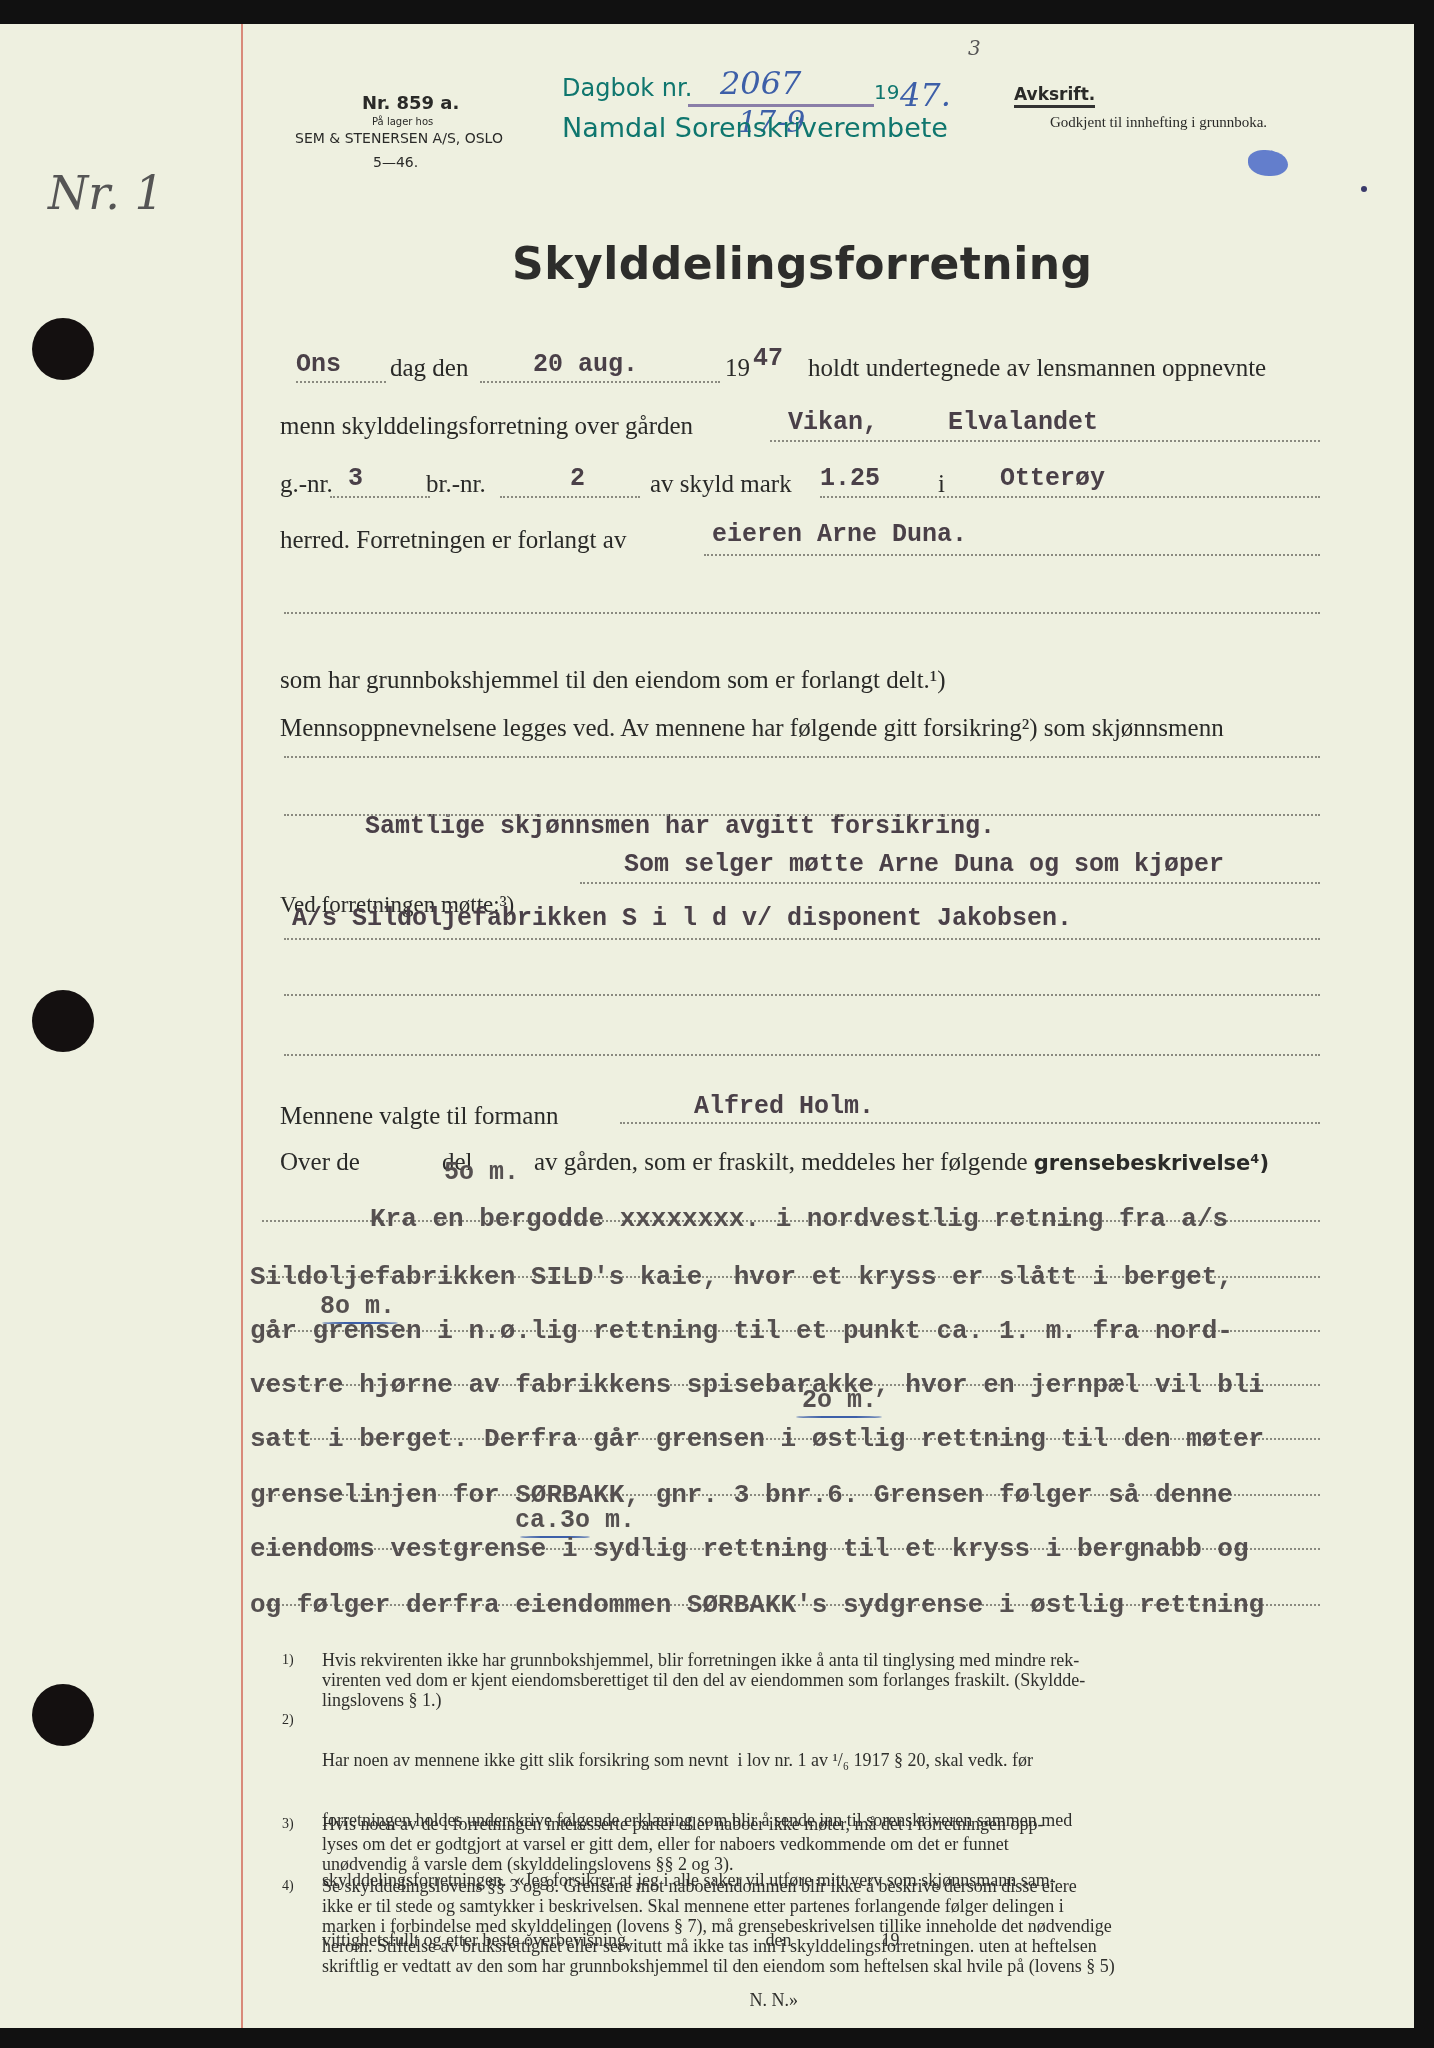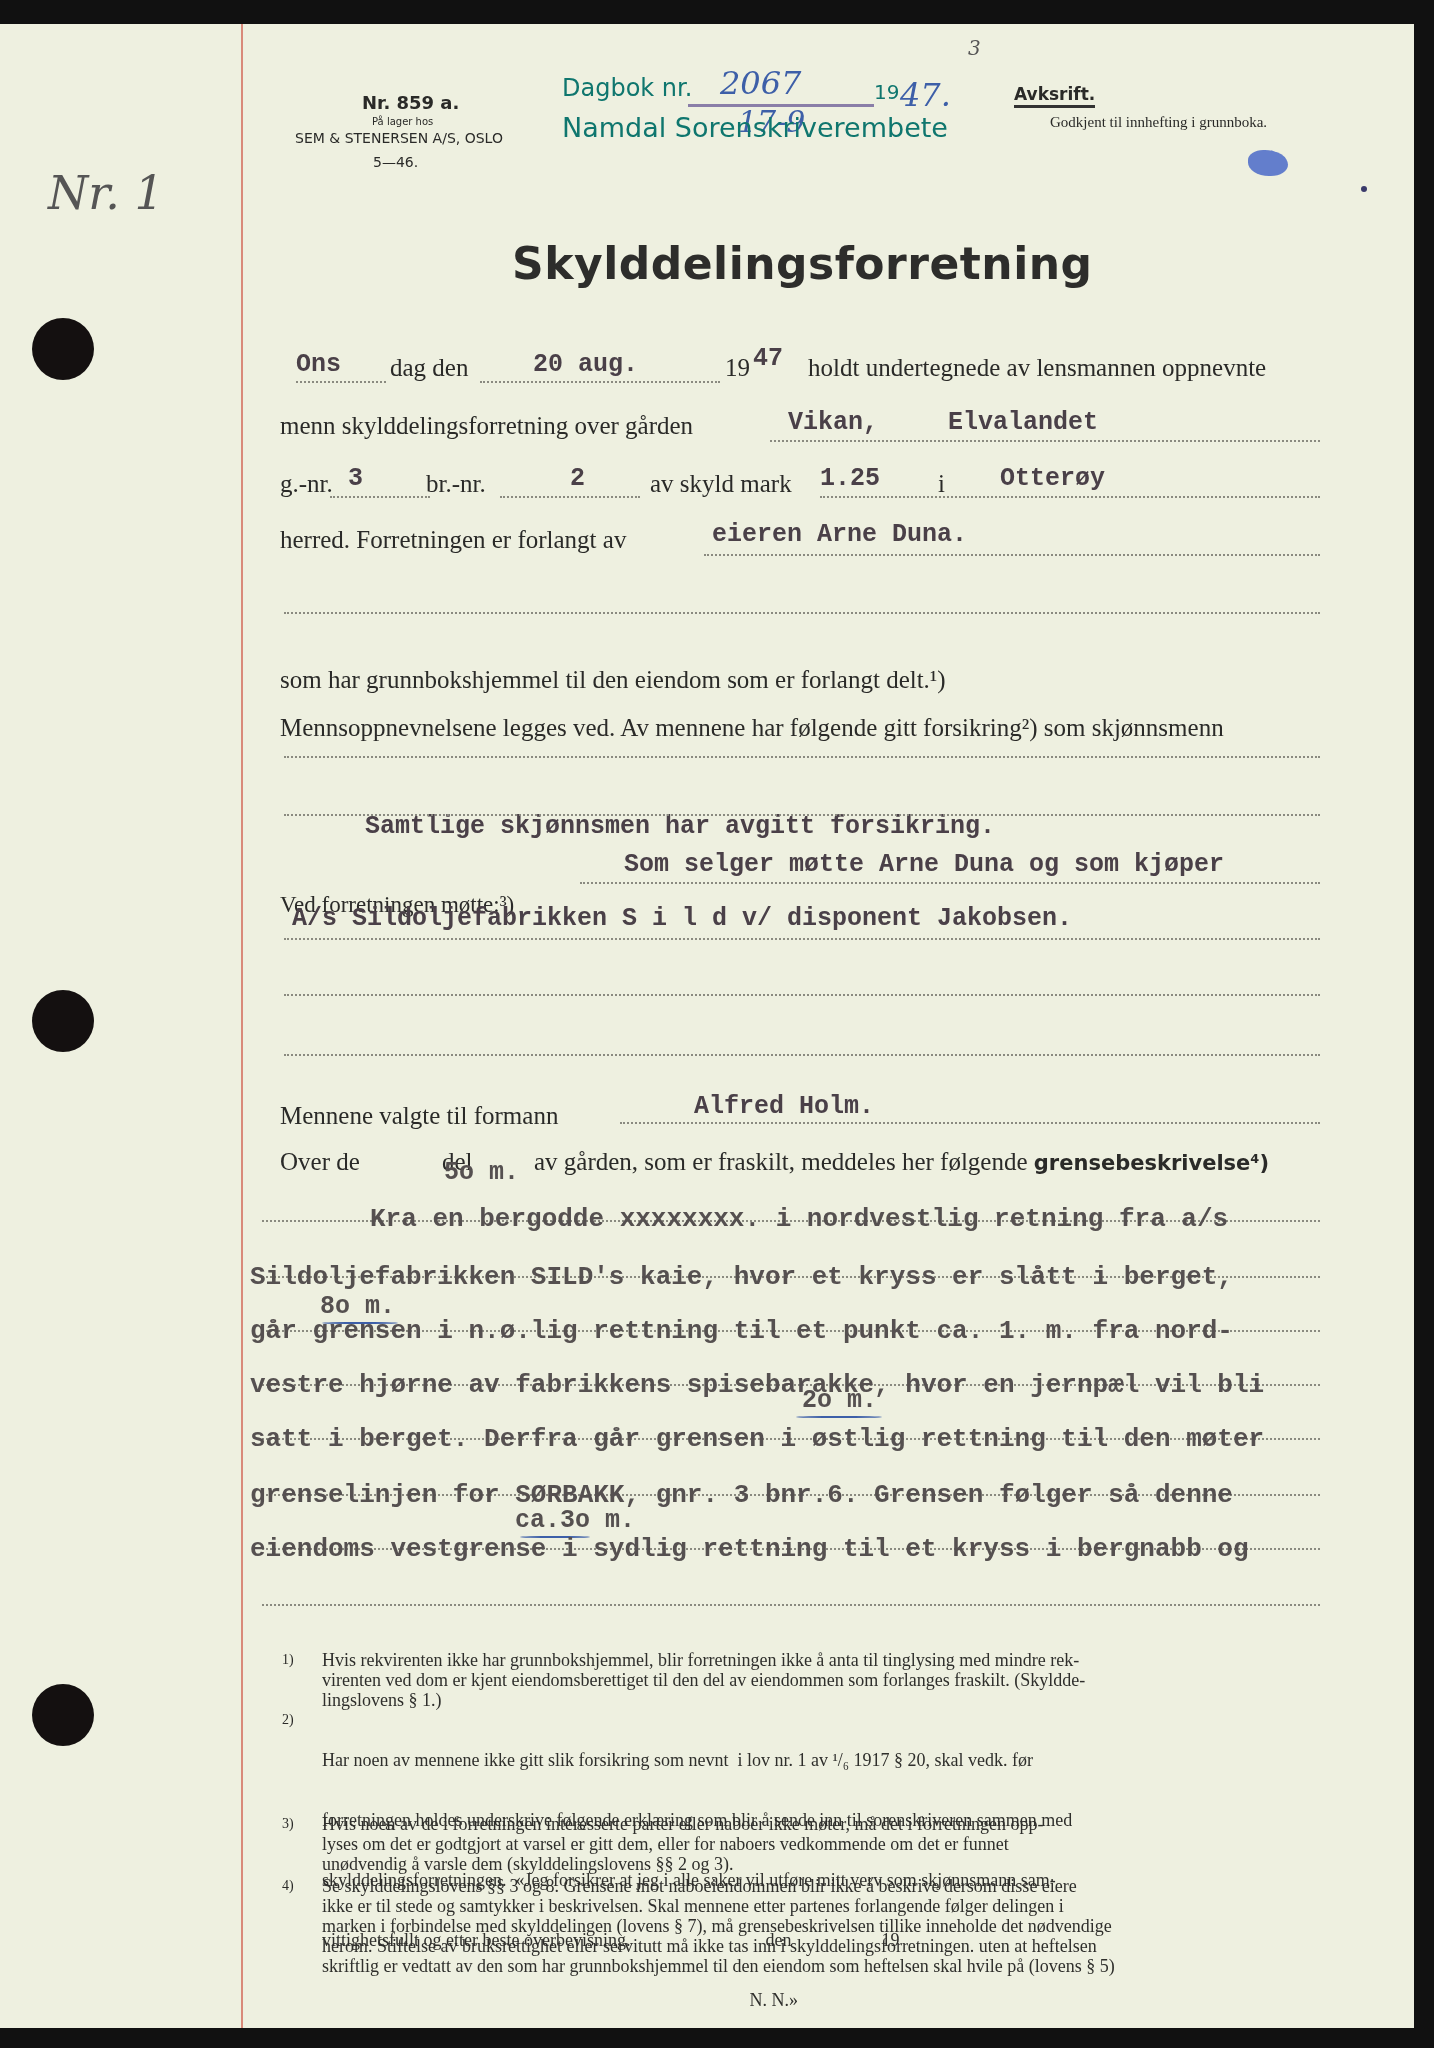--- a/index.html
+++ b/index.html
@@ -163,20 +163,21 @@
 
   <div class="dots" style="left:262px; top:1470px; width:1058px;"></div>
   <div class="abs mono body-typed" style="left:250px; top:1456px;">grenselinjen for  SØRBAKK, gnr. 3 bnr.6. Grensen følger så denne</div>
 
   <div class="abs mono typed" style="left:515px; top:1482px; color:#555050;">ca.3o m.</div>
   <div class="underline-hand" style="left:520px; top:1512px; width:70px;"></div>
   <div class="dots" style="left:262px; top:1524px; width:1058px;"></div>
   <div class="abs mono body-typed" style="left:250px; top:1510px;">eiendoms vestgrense i sydlig rettning til et kryss i bergnabb og</div>
 
   <div class="dots" style="left:262px; top:1580px; width:1058px;"></div>
+  <div class="abs mono body-typed" style="left:250px; top:1566px;">og følger derfra eiendommen SØRBAKK's sydgrense i østlig rettning</div>
 
   <div>
     <div class="abs serif fn-num" style="left:282px; top:1628px;">1)</div>
     <div class="abs serif fn" style="left:322px; top:1626px;">
       <div>Hvis rekvirenten ikke har grunnbokshjemmel, blir forretningen ikke å anta til tinglysing med mindre rek-</div>
       <div>virenten ved dom er kjent eiendomsberettiget til den del av eiendommen som forlanges fraskilt. (Skyldde-</div>
       <div>lingslovens § 1.)</div>
     </div>
 
     <div class="abs serif fn-num" style="left:282px; top:1688px;">2)</div>

